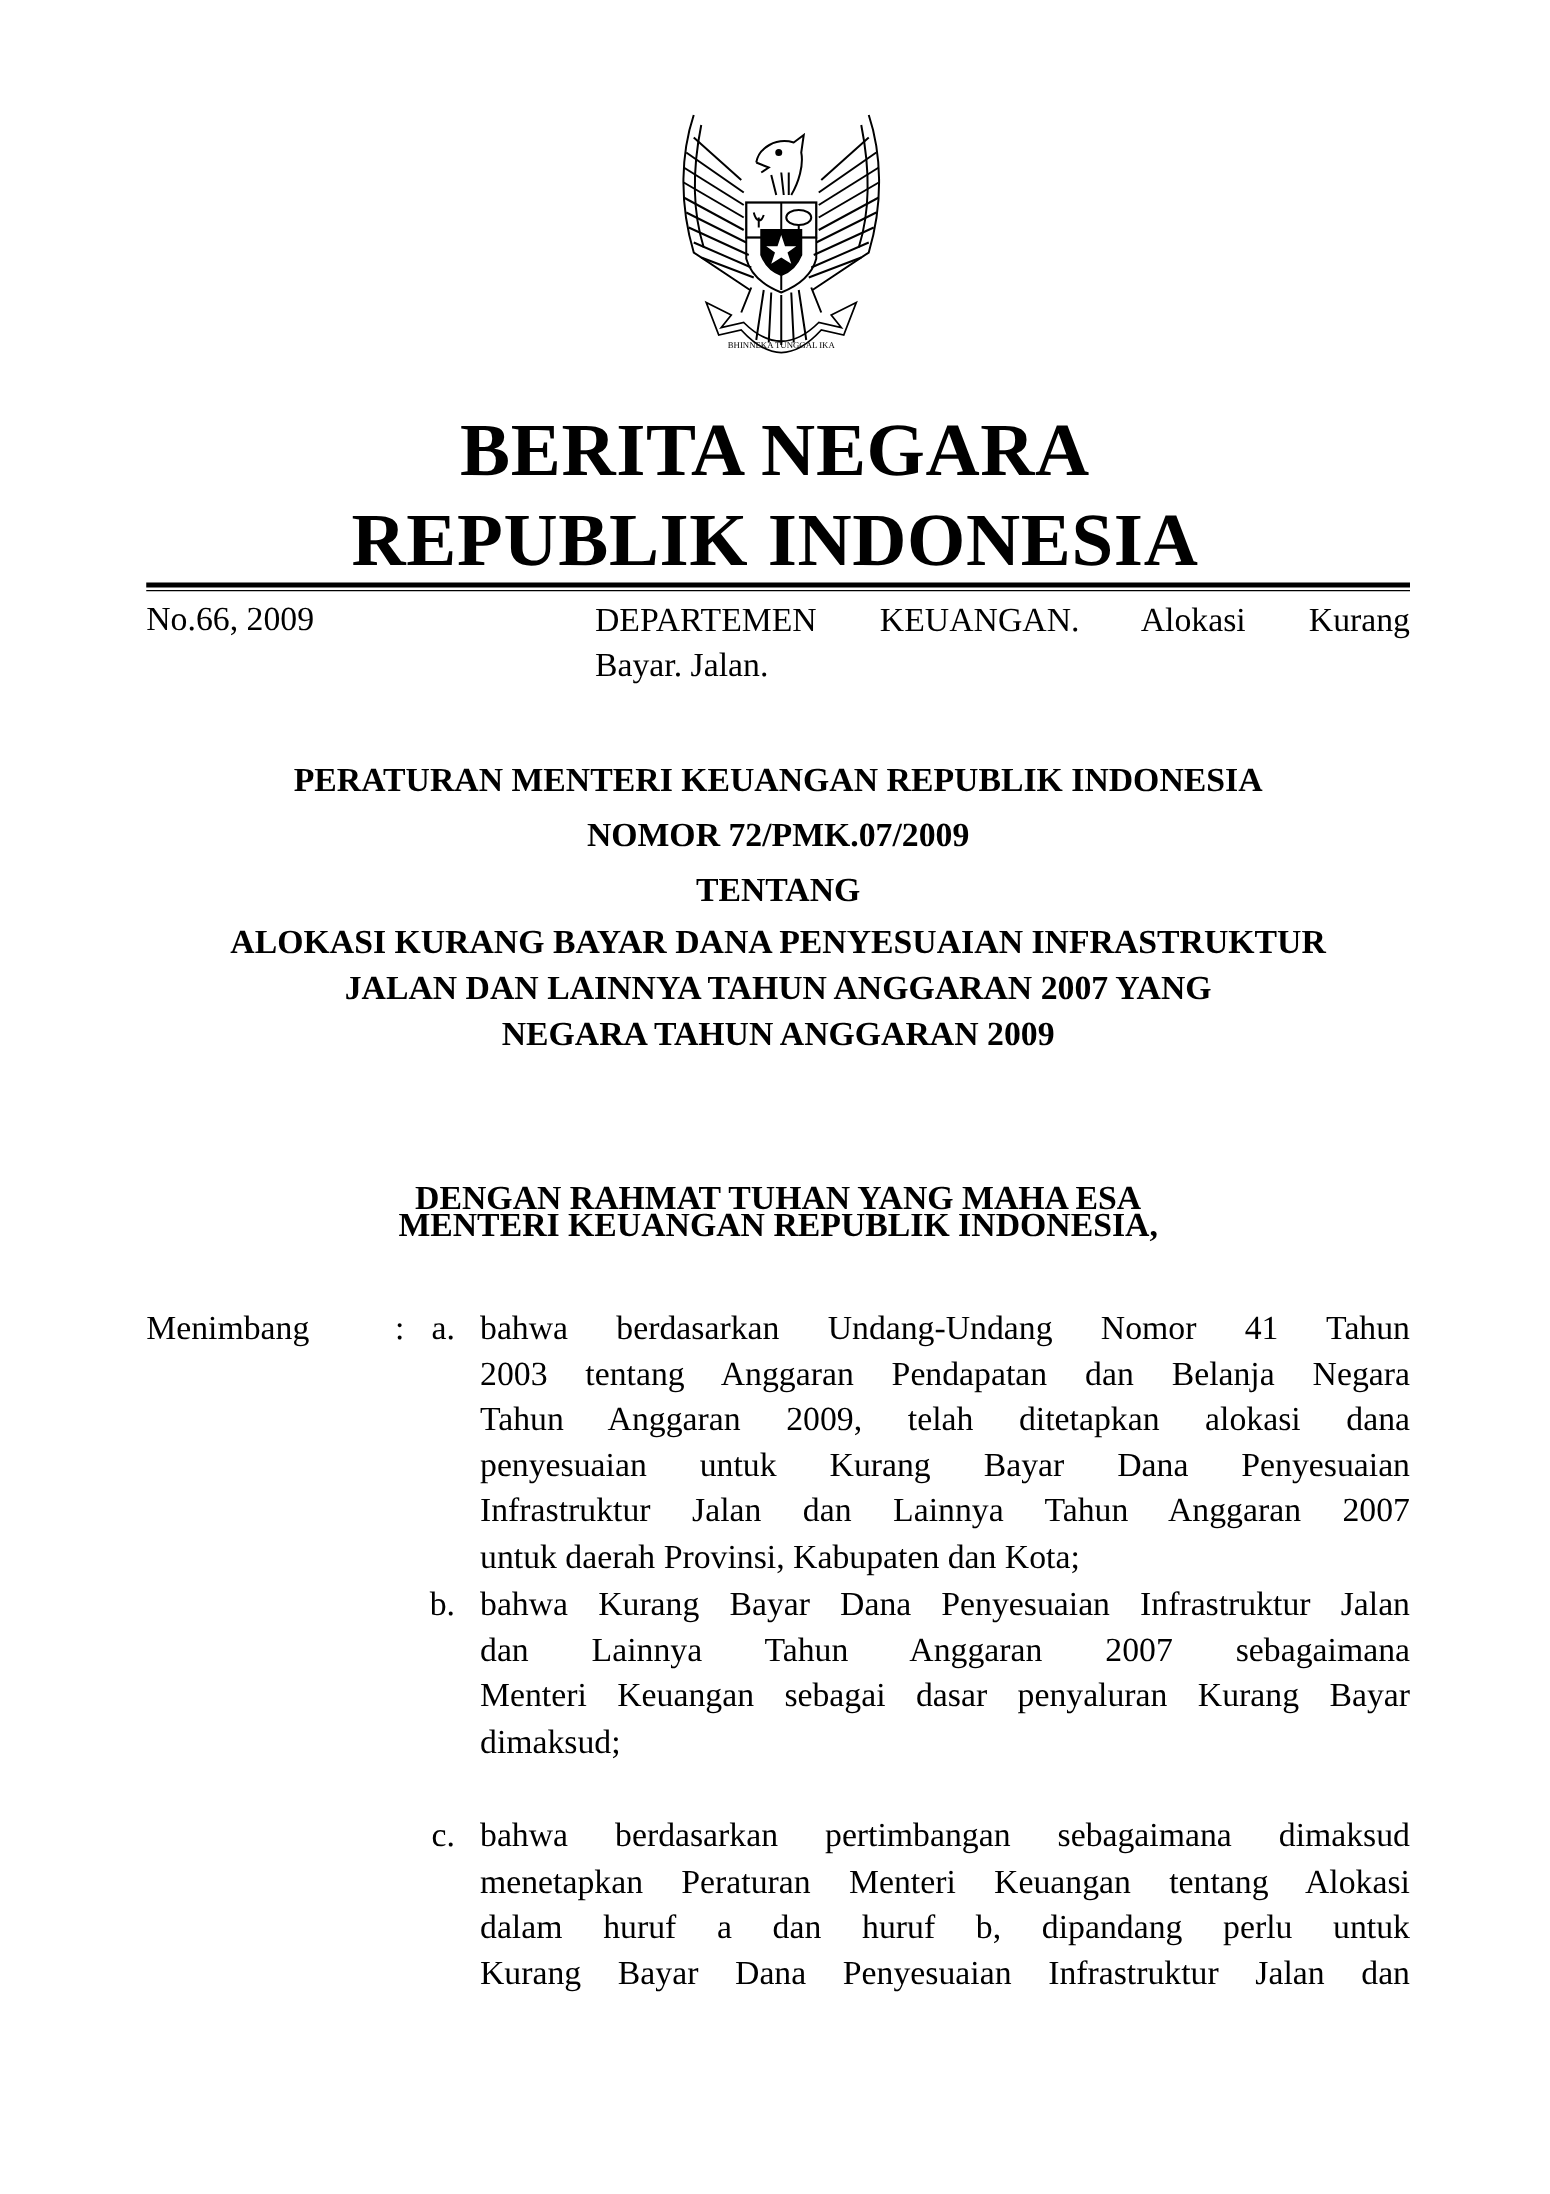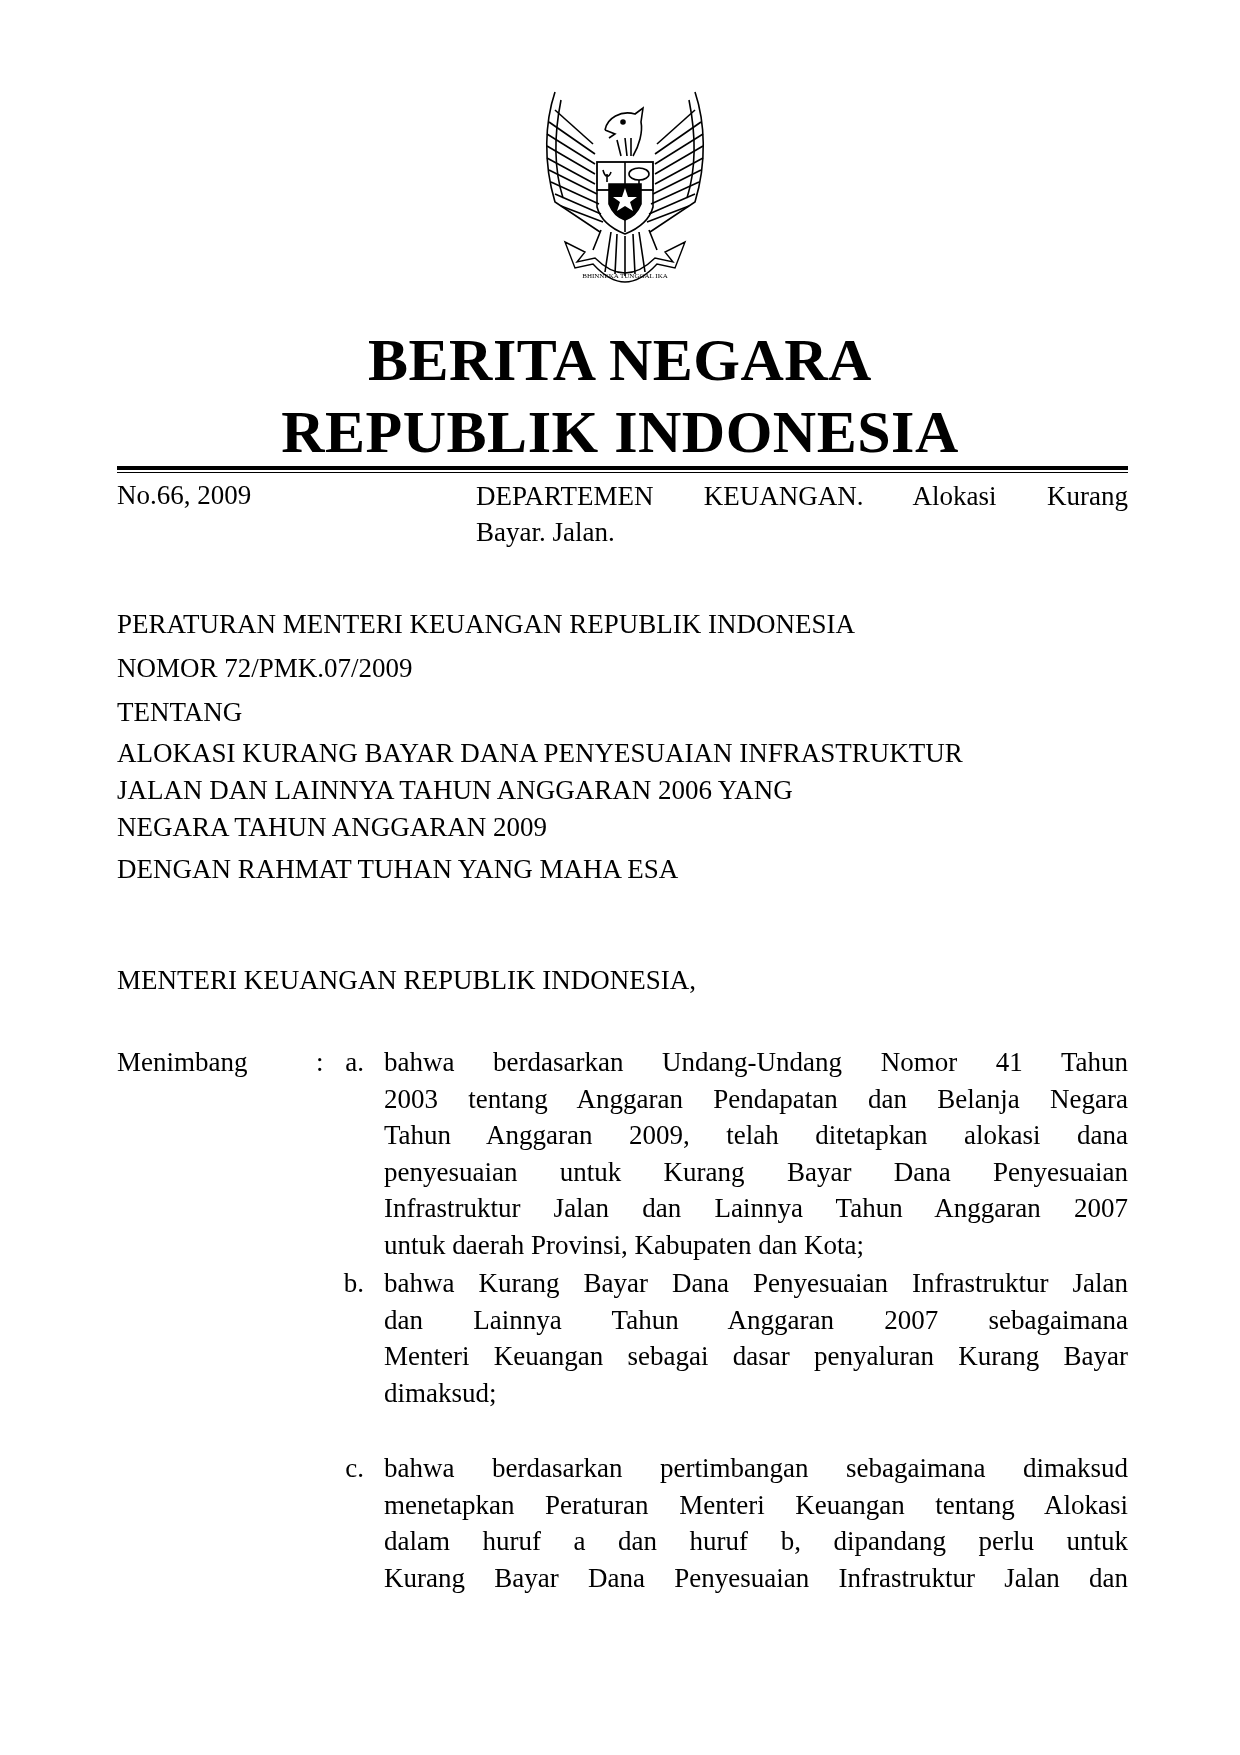--- a/index.html
+++ b/index.html
@@ -9,28 +9,28 @@
     .title { position:absolute; left:0; width:1240px; text-align:center;
              font-weight:bold; font-size:60px; line-height:64px; letter-spacing:0.5px; }
     .title1 { top:328px; }
     .title2 { top:400px; }
     .rule-thick { position:absolute; left:117px; width:1011px; top:466px; height:4px; background:#000; }
     .rule-thin { position:absolute; left:117px; width:1011px; top:472px; height:1px; background:#000; }
     .no { position:absolute; left:117px; top:478px; font-size:27px; line-height:34px; }
     .dept { position:absolute; left:476px; top:478px; width:652px; font-size:27px; line-height:36px;
             text-align:justify; text-align-last:left; }
     .dept .l1 { display:block; text-align:justify; text-align-last:justify; }
-    .center-block { position:absolute; left:117px; width:1011px; font-size:27px; line-height:35px; }
+    .center-block { position:absolute; left:117px; width:1011px; text-align:center; font-size:27px; line-height:35px;font-weight:bold; }
     .cb-line { display:block; }
     .head1 { top:607px; }
     .head2 { top:651px; }
     .head3 { top:695px; }
     .head4 { top:735px; }
     .head4 .cb-line { line-height:37px; }
-    .bless { top:852px; }
+    .bless { top:941px; }
     .minister { top:963px; }
     .menimbang-label { position:absolute; left:117px; top:1044px; font-size:27px; line-height:36px; }
     .colon { position:absolute; left:316px; top:1044px; font-size:27px; line-height:36px; }
     .item-letter { position:absolute; font-size:27px; line-height:36px; text-align:right; width:30px; }
     .item-text { position:absolute; left:384px; width:744px; font-size:27px; line-height:36.5px; }
     .item-text .jl { display:block; text-align:justify; text-align-last:justify; white-space:nowrap; }
     .item-text .jl.last { text-align-last:left; }
   </style>
 </head>
 <body>
@@ -100,21 +100,21 @@
 <div class="dept">
   <span class="l1">DEPARTEMEN KEUANGAN. Alokasi Kurang</span>
   <span>Bayar. Jalan.</span>
 </div>
 
 <div class="center-block head1">PERATURAN MENTERI KEUANGAN REPUBLIK INDONESIA</div>
 <div class="center-block head2">NOMOR 72/PMK.07/2009</div>
 <div class="center-block head3">TENTANG</div>
 <div class="center-block head4">
   <span class="cb-line">ALOKASI KURANG BAYAR DANA PENYESUAIAN INFRASTRUKTUR</span>
-  <span class="cb-line">JALAN DAN LAINNYA TAHUN ANGGARAN 2006 YANG</span>
+  <span class="cb-line">JALAN DAN LAINNYA TAHUN ANGGARAN 2007 YANG</span>
   <span class="cb-line">NEGARA TAHUN ANGGARAN 2009</span>
 </div>
 <div class="center-block bless">DENGAN RAHMAT TUHAN YANG MAHA ESA</div>
 <div class="center-block minister">MENTERI KEUANGAN REPUBLIK INDONESIA,</div>
 
 <div class="menimbang-label">Menimbang</div>
 <div class="colon">:</div>
 
 <div class="item-letter" style="left:334px; top:1044px;">a.</div>
 <div class="item-text" style="top:1044px;">

